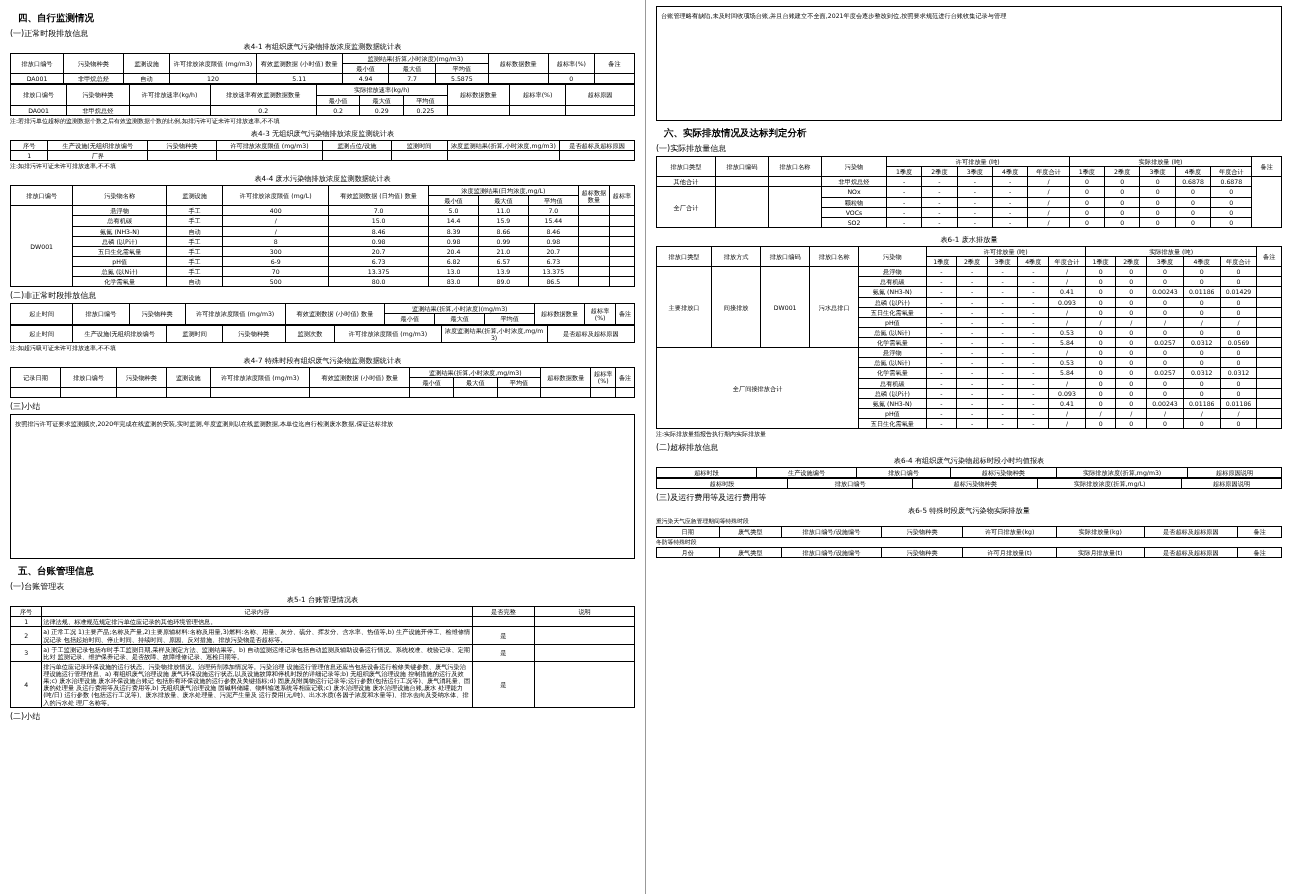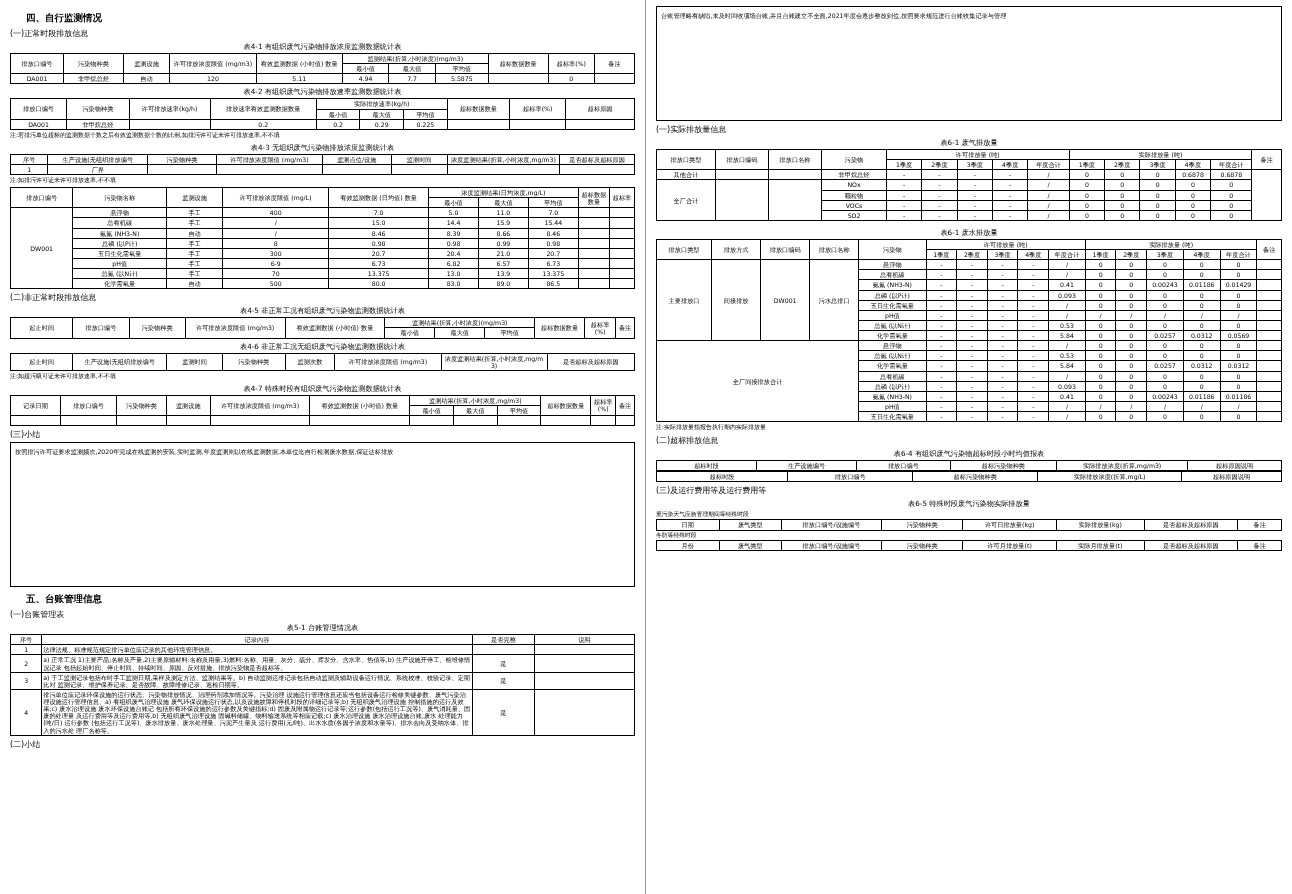--- a/index.html
+++ b/index.html
@@ -1,21 +1,21 @@
 <!DOCTYPE html>
 <html><head>
 <meta charset="utf-8">
 <style>
   html,body{margin:0;padding:0;background:#fff;}
   body{width:1292px;height:894px;font-family:"DejaVu Sans","Liberation Sans",sans-serif;color:#000;font-size:7px;}
   .page{display:flex;width:1292px;height:894px;box-sizing:border-box;}
   .col{box-sizing:border-box;padding:6px 10px;}
   .col.left{width:646px;border-right:1px solid #999;}
   .col.right{width:646px;}
-  h2{font-size:9.5px;margin:6px 0 3px 16px;font-weight:bold;}
+  h2{font-size:9.5px;margin:6px 0 3px 8px;font-weight:bold;}
   h3{font-size:8px;margin:3px 0 2px 0;font-weight:normal;}
   .tbl-cap{text-align:center;font-size:7.2px;margin:3px 0 1px 0;}
   table{border-collapse:collapse;width:100%;font-size:6.2px;table-layout:fixed;}
   td,th{border:1px solid #000;padding:1px 1px;text-align:center;vertical-align:middle;line-height:1.15;font-weight:normal;word-break:break-all;}
   .note{font-size:6px;margin:1px 0 2px 0;}
   .boxarea{border:1px solid #000;min-height:120px;padding:4px;font-size:6.2px;line-height:1.5;}
   .left-text{text-align:left;}
   .tiny{font-size:5.8px;}
   .spacer{height:4px;}
 </style>
@@ -70,21 +70,20 @@
         <td>4.94</td>
         <td>7.7</td>
         <td>5.5875</td>
         <td></td>
         <td>0</td>
         <td></td>
       </tr>
     </tbody>
       </table>
 
-    <div class="tbl-cap">表4-2 有组织废气污染物排放速率监测数据统计表</div>
     <table>
       <colgroup>
           <col style="width:9%">
           <col style="width:10%">
           <col style="width:13%">
           <col style="width:17%">
           <col style="width:7%">
           <col style="width:7%">
           <col style="width:7%">
           <col style="width:10%">
@@ -153,20 +152,21 @@
         <td></td>
         <td></td>
         <td></td>
         <td></td>
         <td></td>
       </tr>
     </tbody>
       </table>
     <div class="note">注:如排污许可证未许可排放速率,不不填</div>
 
+    <div class="tbl-cap">表4-4 废水污染物排放浓度监测数据统计表</div>
     <table>
       <colgroup>
           <col style="width:10%">
           <col style="width:15%">
           <col style="width:9%">
           <col style="width:17%">
           <col style="width:16%">
           <col style="width:8%">
           <col style="width:8%">
           <col style="width:8%">
@@ -276,21 +276,20 @@
         <td>89.0</td>
         <td>86.5</td>
         <td></td>
         <td></td>
       </tr>
     </tbody>
       </table>
 
     <h3>(二)非正常时段排放信息</h3>
 
-    <div class="tbl-cap">表4-5 非正常工况有组织废气污染物监测数据统计表</div>
     <table>
       <colgroup>
           <col style="width:10%">
           <col style="width:9%">
           <col style="width:9%">
           <col style="width:16%">
           <col style="width:16%">
           <col style="width:8%">
           <col style="width:8%">
           <col style="width:8%">
@@ -311,21 +310,20 @@
         <td rowspan="2">备注</td>
       </tr>
       <tr>
         <td>最小值</td>
         <td>最大值</td>
         <td>平均值</td>
       </tr>
     </tbody>
       </table>
 
-    <div class="tbl-cap">表4-6 非正常工况无组织废气污染物监测数据统计表</div>
     <table>
       <colgroup>
           <col style="width:10%">
           <col style="width:15%">
           <col style="width:9%">
           <col style="width:10%">
           <col style="width:8%">
           <col style="width:17%">
           <col style="width:17%">
           <col style="width:14%">
@@ -446,23 +444,23 @@
       </table>
     <h3>(二)小结</h3>
   </div>
 
   <div class="col right">
 
     <div class="boxarea" style="min-height:105px">
       <div class="left-text">台账管理略有缺陷,未及时回收项场台账,并且台账建立不全面,2021年度会逐步整改到位,按照要求规范进行台账收集记录与管理</div>
     </div>
 
+    <h2>六、实际排放情况及达标判定分析</h2>
     <h3>(一)实际排放量信息</h3>
 
-    <div class="tbl-cap">表6-1 废气排放量</div>
     <table>
       <colgroup>
           <col style="width:10%">
           <col style="width:9%">
           <col style="width:9%">
           <col style="width:11%">
           <col style="width:6%">
           <col style="width:6%">
           <col style="width:6%">
           <col style="width:6%">

